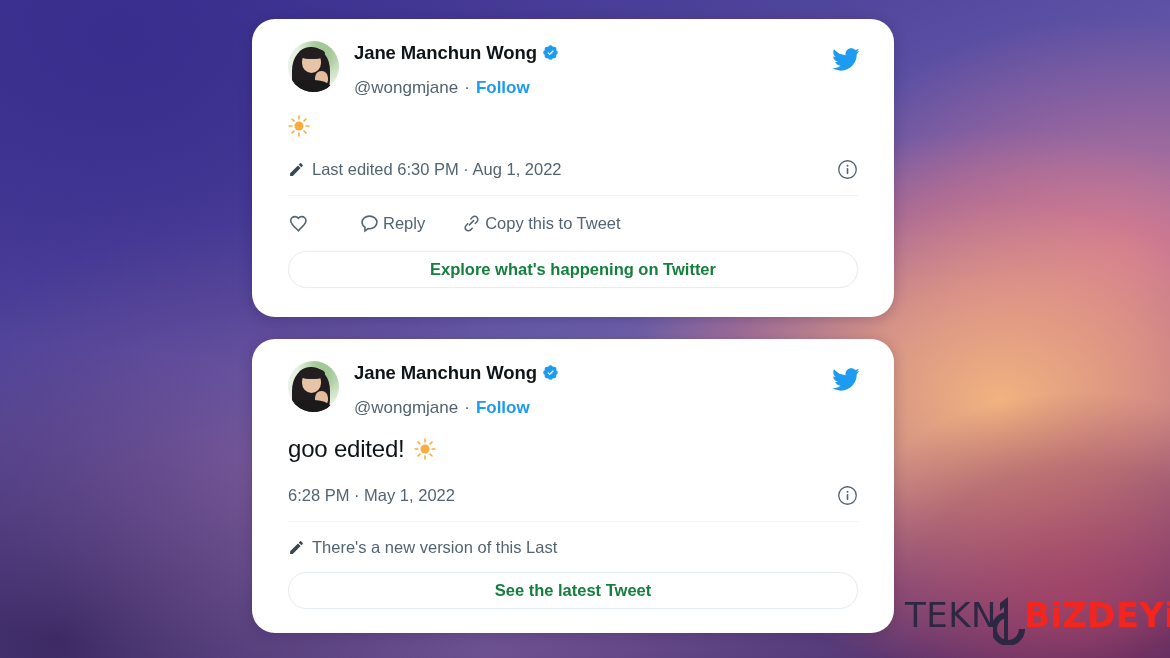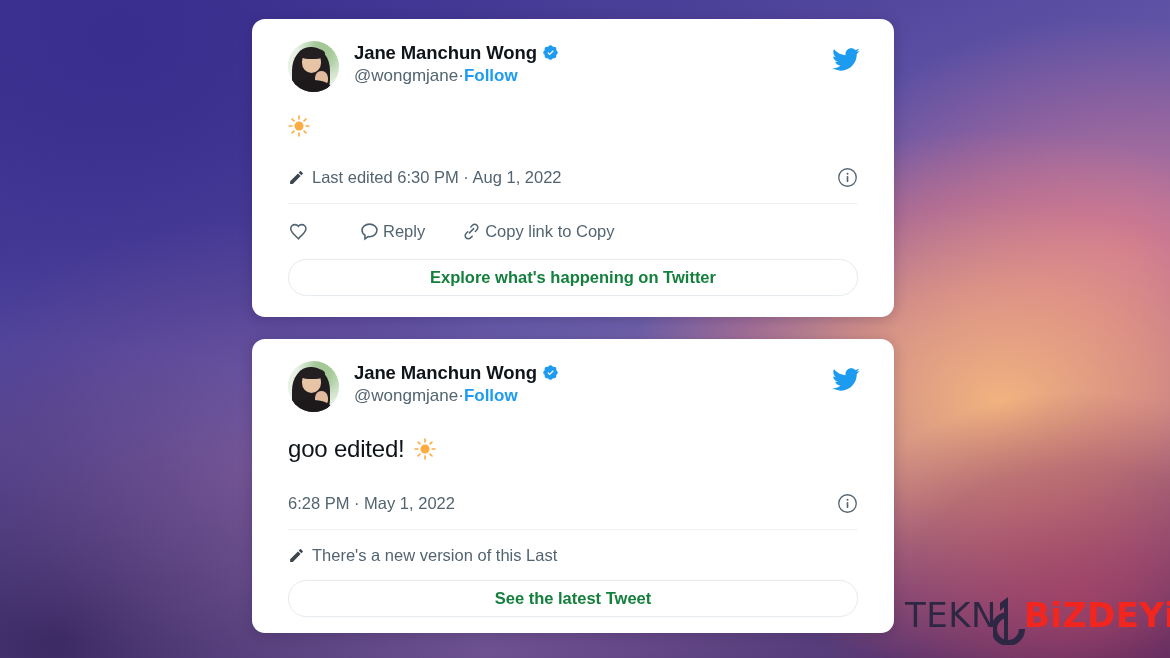--- a/index.html
+++ b/index.html
@@ -78,21 +78,21 @@
         rgba(120,82,142,0.22) 55%,
         rgba(110,76,136,0.0) 82%);
   }
 
   
   .card {
     position: absolute;
     left: 252px;
     width: 642px;
     background: #ffffff;
-    border-radius: 13px;
+    border-radius: 23px;
     box-shadow: 0 2px 14px rgba(30,12,50,0.22);
   }
   #card-edited  { top: 19px;  height: 298px; }
   #card-original{ top: 339px; height: 294px; }
 
   .card-inner {
     padding: 22px 36px 0 36px;
   }
 
   
@@ -184,22 +184,22 @@
   }
   .verified-badge {
     width: 17px;
     height: 17px;
     flex: 0 0 17px;
     display: block;
   }
   .handle-line {
     display: flex;
     align-items: flex-start;
-    gap: 0;
-    margin-top: 2px;
+    gap: 6px;
+    margin-top: 14px;
     font-size: 17px;
   }
   .handle { color: #536471; }
   .dot-sep { color: #536471; }
   .follow-link {
     color: #1d9bf0;
     font-weight: bold;
     cursor: pointer;
   }
   .bird-icon {
@@ -224,21 +224,21 @@
     width: 22px;
     height: 22px;
     display: inline-block;
   }
 
   
   .meta-row {
     display: flex;
     align-items: center;
     justify-content: space-between;
-    margin-top: 28px;
+    margin-top: 20px;
     height: 24px;
   }
   .meta-left {
     display: flex;
     align-items: center;
     gap: 7px;
     font-size: 16.5px;
     color: #536471;
   }
   .pencil-icon { width: 17px; height: 17px; display: block; }
@@ -427,21 +427,21 @@
           <span>Reply</span>
         </div>
         <div class="action copy">
           <svg class="link-icon" viewBox="0 0 24 24">
             <g fill="none" stroke="#536471" stroke-width="1.7" stroke-linecap="round">
               <path d="M9.6 13.6l4.9-4.9"></path>
               <path d="M11.2 6.8l1.9-1.9a3.6 3.6 0 015.1 5.1l-1.9 1.9"></path>
               <path d="M12.8 17.4l-1.9 1.9a3.6 3.6 0 01-5.1-5.1l1.9-1.9"></path>
             </g>
           </svg>
-          <span>Copy link to Copy</span>
+          <span>Copy this to Tweet</span>
         </div>
       </div>
 
       <div class="cta">Explore what's happening on Twitter</div>
     </div>
   </div>
 
   <div class="card" id="card-original">
     <div class="card-inner">
 

